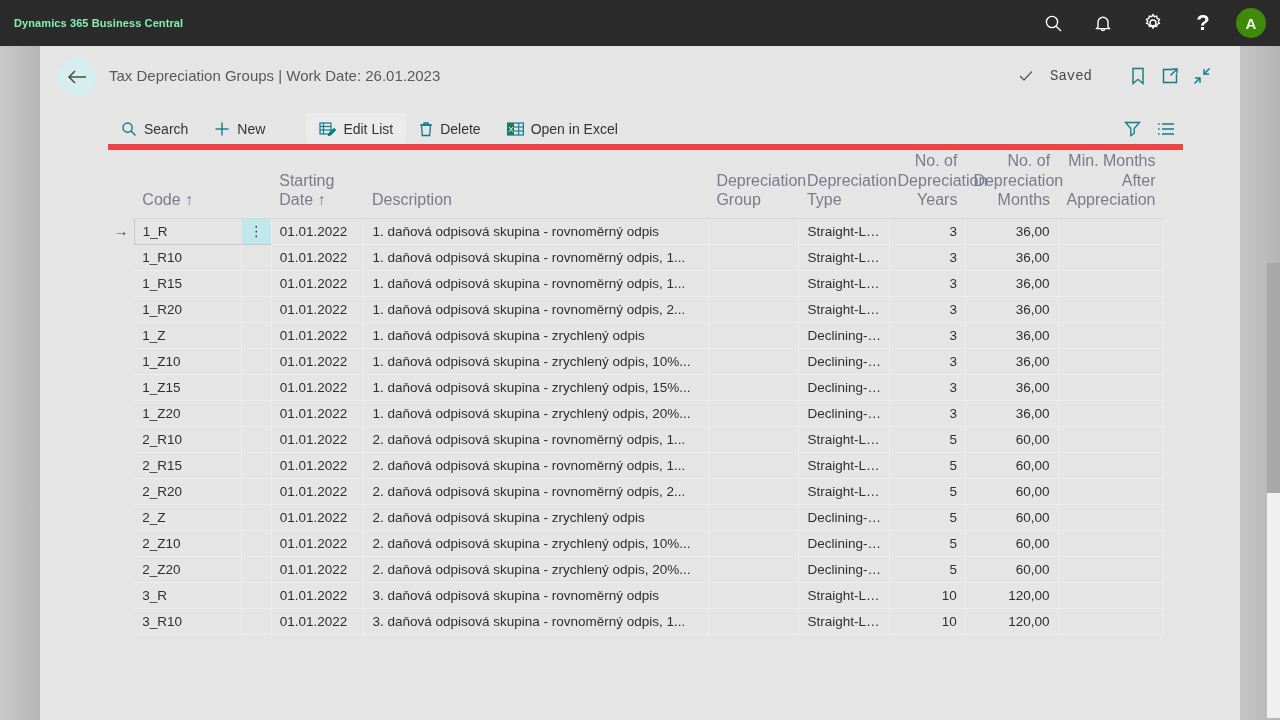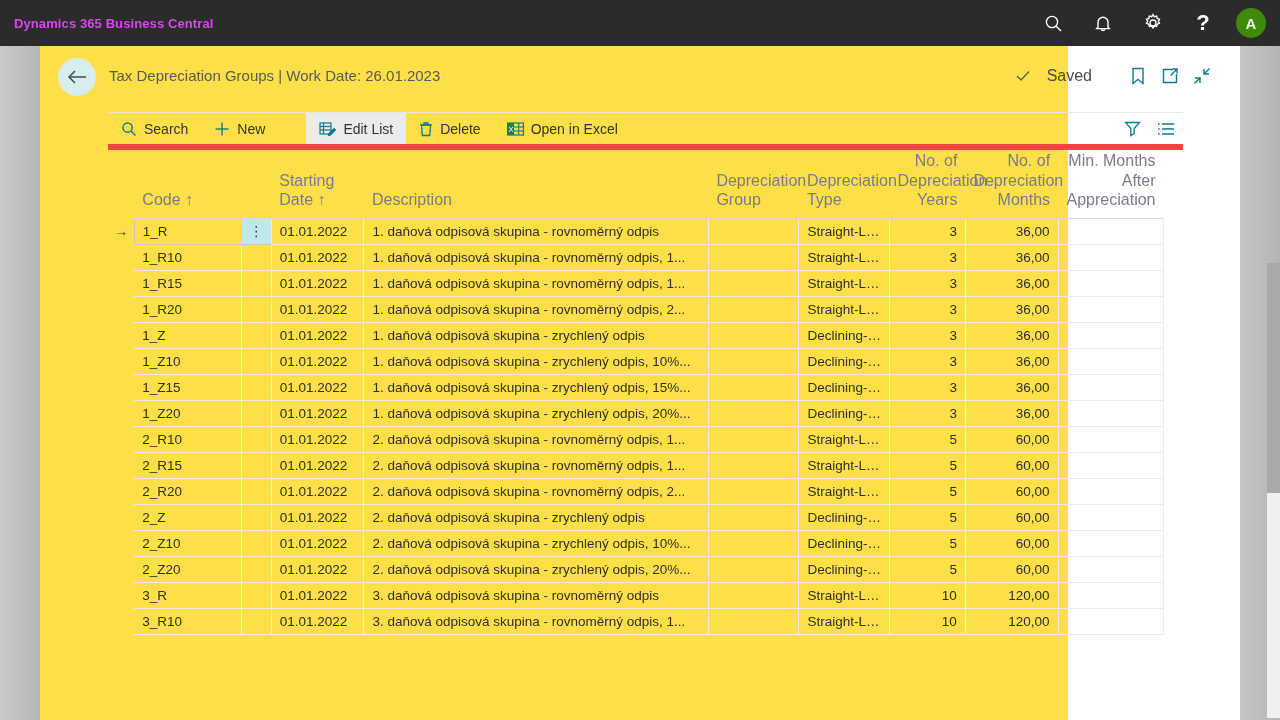--- a/index.html
+++ b/index.html
@@ -11,22 +11,22 @@
   }
 
   
   .appbar {
     position: absolute; left: 0; top: 0;
     width: 1280px; height: 46px;
     background: #2b2b2b;
     display: flex; align-items: center;
   }
   .appbar-title {
-    color: #d946ef;
-    font-size: 13px;
+    color: #86efac;
+    font-size: 11px;
     font-weight: bold;
     margin-left: 14px;
     letter-spacing: .1px;
     white-space: nowrap;
   }
   .appbar-spacer { flex: 1 1 auto; }
   .appbar-icons { display: flex; align-items: center; gap: 0px; padding-right: 12px; }
   .appbar-btn {
     width: 50px; height: 46px;
     display: flex; align-items: center; justify-content: center;
@@ -49,22 +49,22 @@
     background: linear-gradient(to right, #c9c9c9 0%, #bdbdbd 60%, #b6b6b6 100%);
   }
   .band-right {
     position: absolute; left: 1240px; top: 46px; width: 40px; height: 674px;
     background: linear-gradient(to right, #c5c5c5 0%, #bcbcbc 60%, #b4b4b4 100%);
   }
 
   
   .page {
     position: absolute; left: 40px; top: 46px;
-    width: 1028px; height: 674px;
-    background: #fde047;
+    width: 1200px; height: 674px;
+    background: #e5e5e5;
   }
 
   
   .pagehead {
     position: absolute; left: 0; top: 0; width: 1200px; height: 62px;
   }
   .back-btn {
     position: absolute; left: 18px; top: 12px;
     width: 38px; height: 38px; border-radius: 50%;
     background: #d6eef0;
@@ -74,21 +74,21 @@
     position: absolute; left: 69px; top: 21px;
     font-size: 15px; color: #595959;
     white-space: nowrap;
   }
   .head-right {
     position: absolute; right: 22px; top: 12px;
     display: flex; align-items: center; gap: 0px;
   }
   .saved {
     display: flex; align-items: center; gap: 17px;
-    color: #4a4a4a; font-size: 16px; margin-right: 30px;
+    color: #4a4a4a; font-size: 14px; margin-right: 30px; font-family: Liberation Mono, monospace;
   }
   .hicon {
     width: 32px; height: 36px;
     display: flex; align-items: center; justify-content: center;
     color: #0f7a8a;
   }
 
   
   .toolbar {
     position: absolute; left: 68px; top: 66px;

